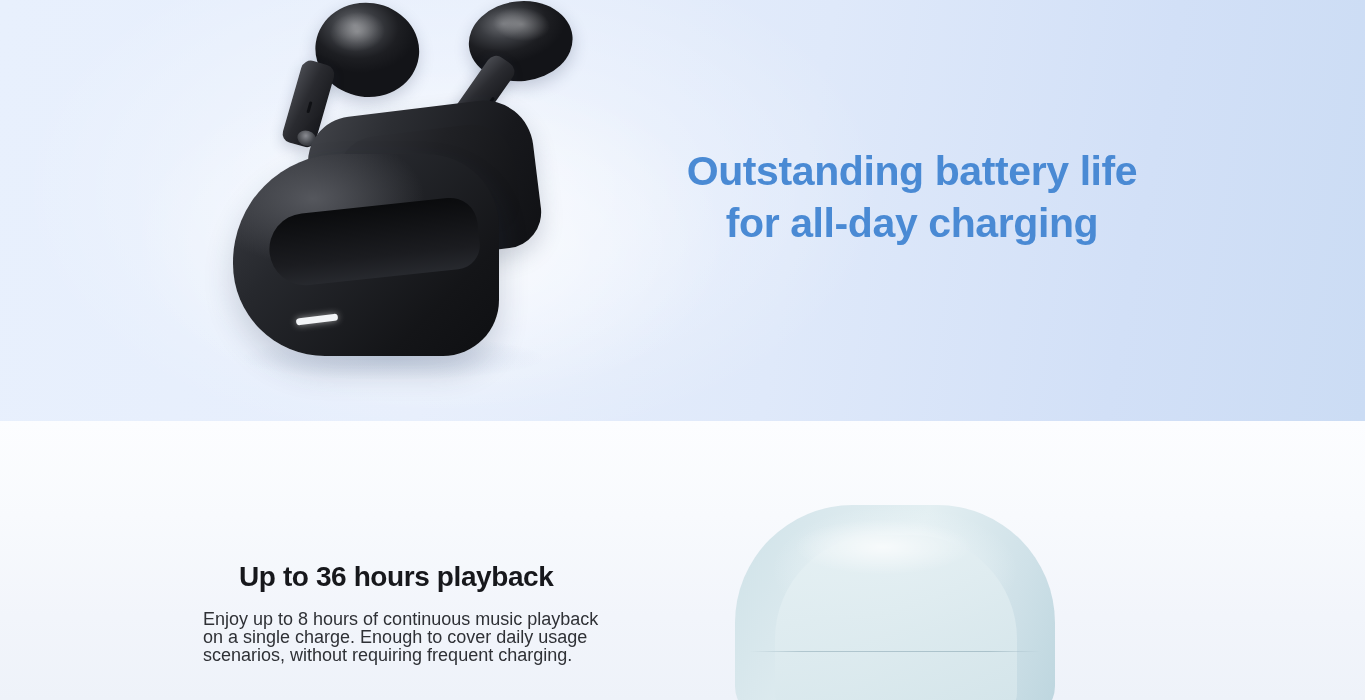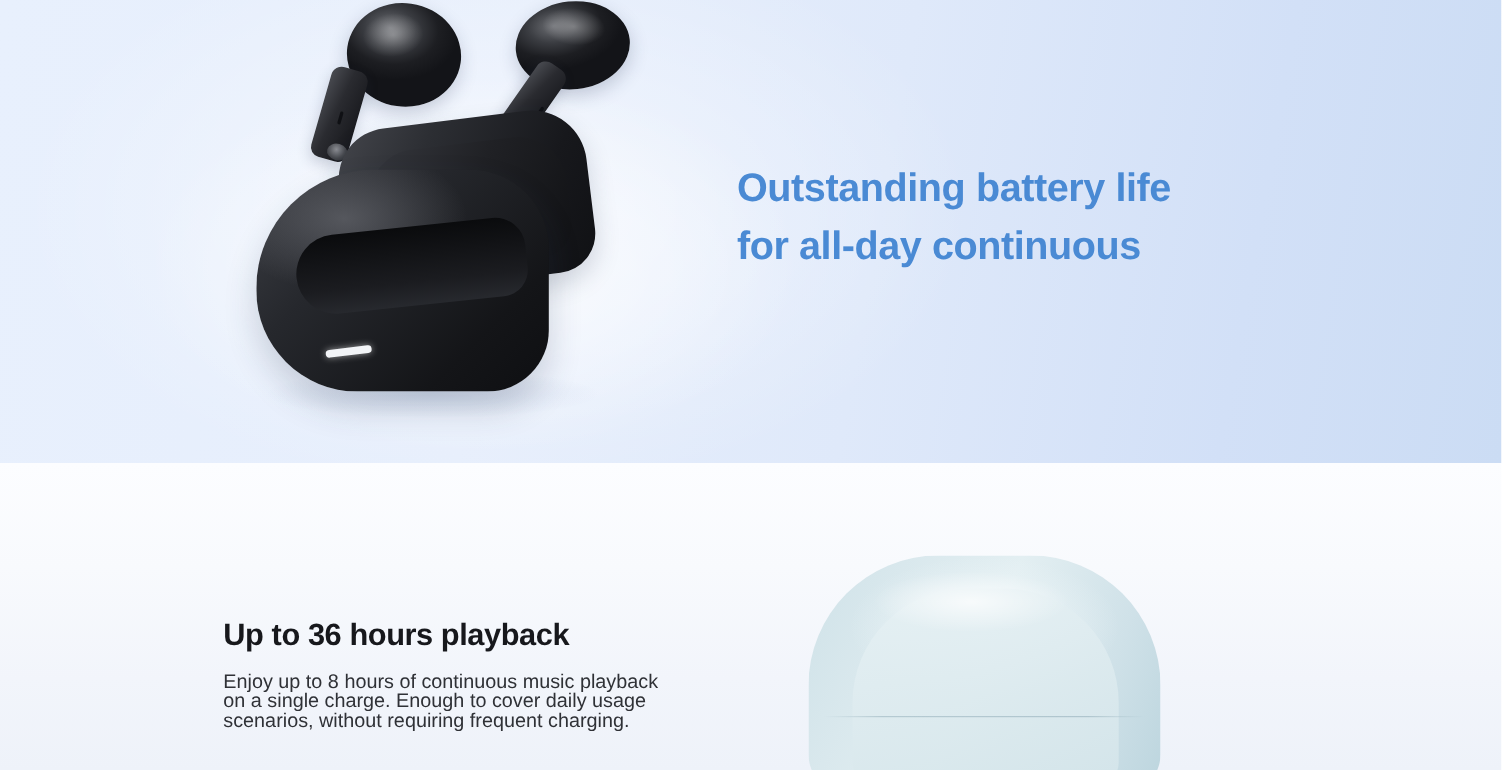--- a/index.html
+++ b/index.html
@@ -19,24 +19,25 @@
     overflow:hidden;
   }
   .hero-glow {
     position:absolute; left:120px; top:60px; width:620px; height:360px;
     background:radial-gradient(ellipse at 50% 50%, rgba(255,255,255,0.75) 0%, rgba(255,255,255,0) 68%);
     pointer-events:none;
   }
 
   
   .headline {
-    position:absolute; left:670px; top:145px; width:540px;
+    position:absolute; left:642px; top:145px; width:540px;
     color:#4a8ad4;
-    font-size:36px; font-weight:bold; line-height:52px;
+    font-size:41px; font-weight:bold; line-height:52px;
     letter-spacing:-0.4px;
+    text-align:center;
   }
   .headline .l2 { display:block; }
 
   
   .buds { position:absolute; left:0; top:0; width:660px; height:421px; }
 
   .bud { position:absolute; }
   .bud .head {
     position:absolute; border-radius:50%;
     background:
@@ -119,21 +120,21 @@
 
   
   .lower {
     position:absolute; left:0; top:421px; width:1365px; height:279px;
     background:linear-gradient(180deg, #fcfdff 0%, #f8fafd 34%, #f2f5fb 70%, #eef2f9 100%);
     overflow:hidden;
   }
   .feature-text { position:absolute; left:203px; top:139px; width:420px; }
   .feature-title {
     color:#17181c; font-size:28px; font-weight:bold; line-height:34px;
-    letter-spacing:-0.4px; white-space:nowrap;
+    letter-spacing:-0.4px; white-space:nowrap;margin-left:36px;
   }
   .feature-body {
     margin-top:16px; color:#2f3136; font-size:18px; line-height:18px; width:400px;
   }
 
   
   .mint-case { position:absolute; left:735px; top:84px; width:320px; height:210px; }
   .mint-case .shell {
     position:absolute; left:0; top:0; width:320px; height:215px;
     border-radius:118px 118px 34px 34px;
@@ -189,21 +190,21 @@
         <div class="lid-inner"></div>
         <div class="body">
           <div class="cavity"></div>
           <div class="led"></div>
         </div>
       </div>
     </div>
 
     <h1 class="headline">
       <span>Outstanding battery life</span>
-      <span class="l2">for all-day continuous</span>
+      <span class="l2">for all-day charging</span>
     </h1>
   </section>
 
   <section class="lower">
 
     <div class="feature-text">
       <h2 class="feature-title">Up to 36 hours playback</h2>
       <p class="feature-body">Enjoy up to 8 hours of continuous music playback on a single charge. Enough to cover daily usage scenarios, without requiring frequent charging.</p>
     </div>
 

